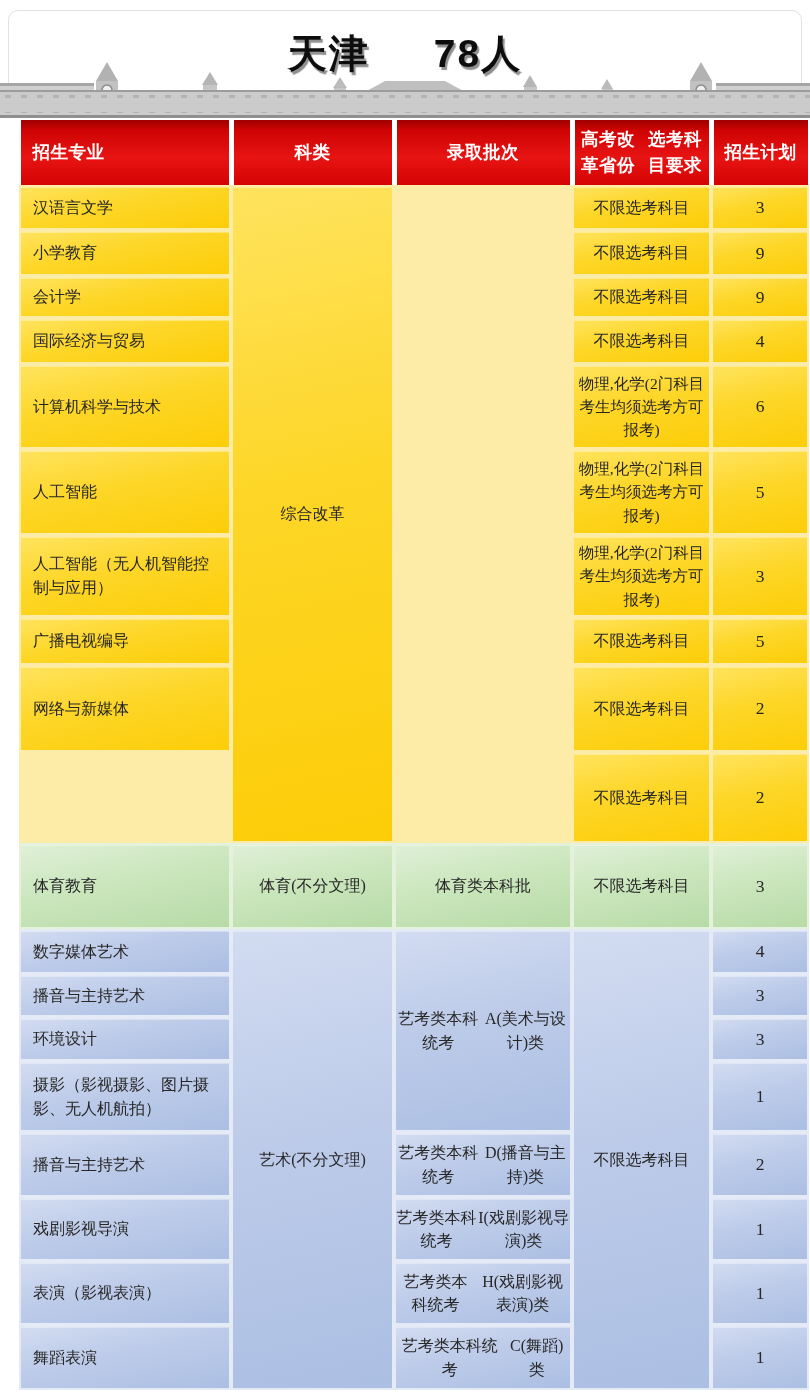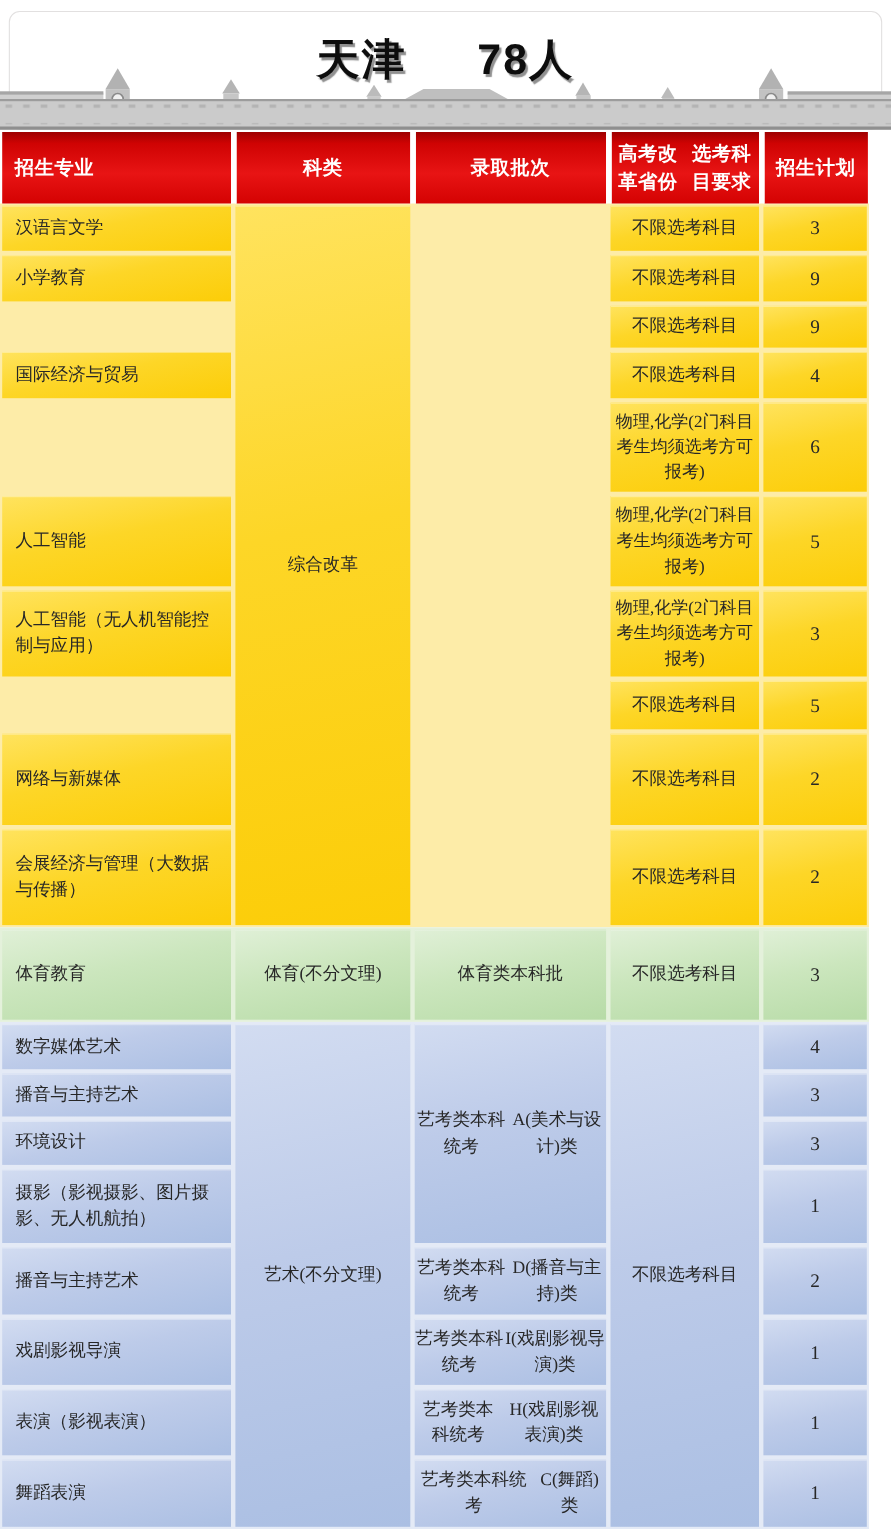--- a/index.html
+++ b/index.html
@@ -16,21 +16,21 @@
   .title-wrap{
     position:absolute;left:0;top:26px;width:810px;height:56px;z-index:3;
     display:flex;justify-content:center;align-items:center;gap:64px;
     font-family:"Liberation Sans","DejaVu Sans",sans-serif;font-weight:bold;
     font-size:39px;color:#0d0d0d;letter-spacing:2px;
     text-shadow:2px 3px 1px rgba(125,125,125,.85);
   }
   
   .skyline{position:absolute;left:0;top:57px;width:810px;height:62px;z-index:1;}
   
-  .tbl-wrap{position:absolute;left:0;top:120px;width:790px;height:1270px;z-index:2;}
+  .tbl-wrap{position:absolute;left:19px;top:120px;width:790px;height:1270px;z-index:2;}
   .band{position:absolute;left:0;width:790px;z-index:0;}
   .band-h{top:0;height:65px;background:#ffffff;}
   .band-y{top:65px;height:658px;background:#fdeca8;}
   .band-g{top:723px;height:86px;background:#e4f1db;}
   .band-b{top:809px;height:461px;background:#e4eaf6;}
   .tbl{
     position:relative;z-index:1;display:grid;width:790px;height:1270px;
     grid-template-columns:212px 163px 178px 139px 98px;
     grid-template-rows:65px 45px 46px 42px 46px 85px 86px 82px 48px 87px 91px 86px 45px 43px 44px 71px 65px 64px 64px 65px;
   }
@@ -120,25 +120,27 @@
     <div class="c hdr" style="grid-area:1/2/2/3">科类</div>
     <div class="c hdr" style="grid-area:1/3/2/4">录取批次</div>
     <div class="c hdr col" style="grid-area:1/4/2/5">
       <span>高考改革省份</span>
       <span>选考科目要求</span>
     </div>
     <div class="c hdr last" style="grid-area:1/5/2/6">招生计划</div>
 
     <div class="c y left" style="grid-area:2/1/3/2">汉语言文学</div>
     <div class="c y left" style="grid-area:3/1/4/2">小学教育</div>
+    <div class="c y left" style="grid-area:4/1/5/2">会计学</div>
     <div class="c y left" style="grid-area:5/1/6/2">国际经济与贸易</div>
+    <div class="c y left" style="grid-area:6/1/7/2">计算机科学与技术</div>
     <div class="c y left" style="grid-area:7/1/8/2">人工智能</div>
     <div class="c y left" style="grid-area:8/1/9/2">人工智能（无人机智能控制与应用）</div>
+    <div class="c y left" style="grid-area:9/1/10/2">广播电视编导</div>
     <div class="c y left" style="grid-area:10/1/11/2">网络与新媒体</div>
-    <div class="c y left" style="grid-area:11/1/12/2">会展经济与管理（大数据与传播）</div>
 
     <div class="c y" style="grid-area:2/2/12/3">综合改革</div>
 
     <div class="c y" style="grid-area:2/4/3/5">不限选考科目</div>
     <div class="c y" style="grid-area:3/4/4/5">不限选考科目</div>
     <div class="c y" style="grid-area:4/4/5/5">不限选考科目</div>
     <div class="c y" style="grid-area:5/4/6/5">不限选考科目</div>
     <div class="c y multi" style="grid-area:6/4/7/5">物理,化学(2门科目考生均须选考方可报考)</div>
     <div class="c y multi" style="grid-area:7/4/8/5">物理,化学(2门科目考生均须选考方可报考)</div>
     <div class="c y multi" style="grid-area:8/4/9/5">物理,化学(2门科目考生均须选考方可报考)</div>

